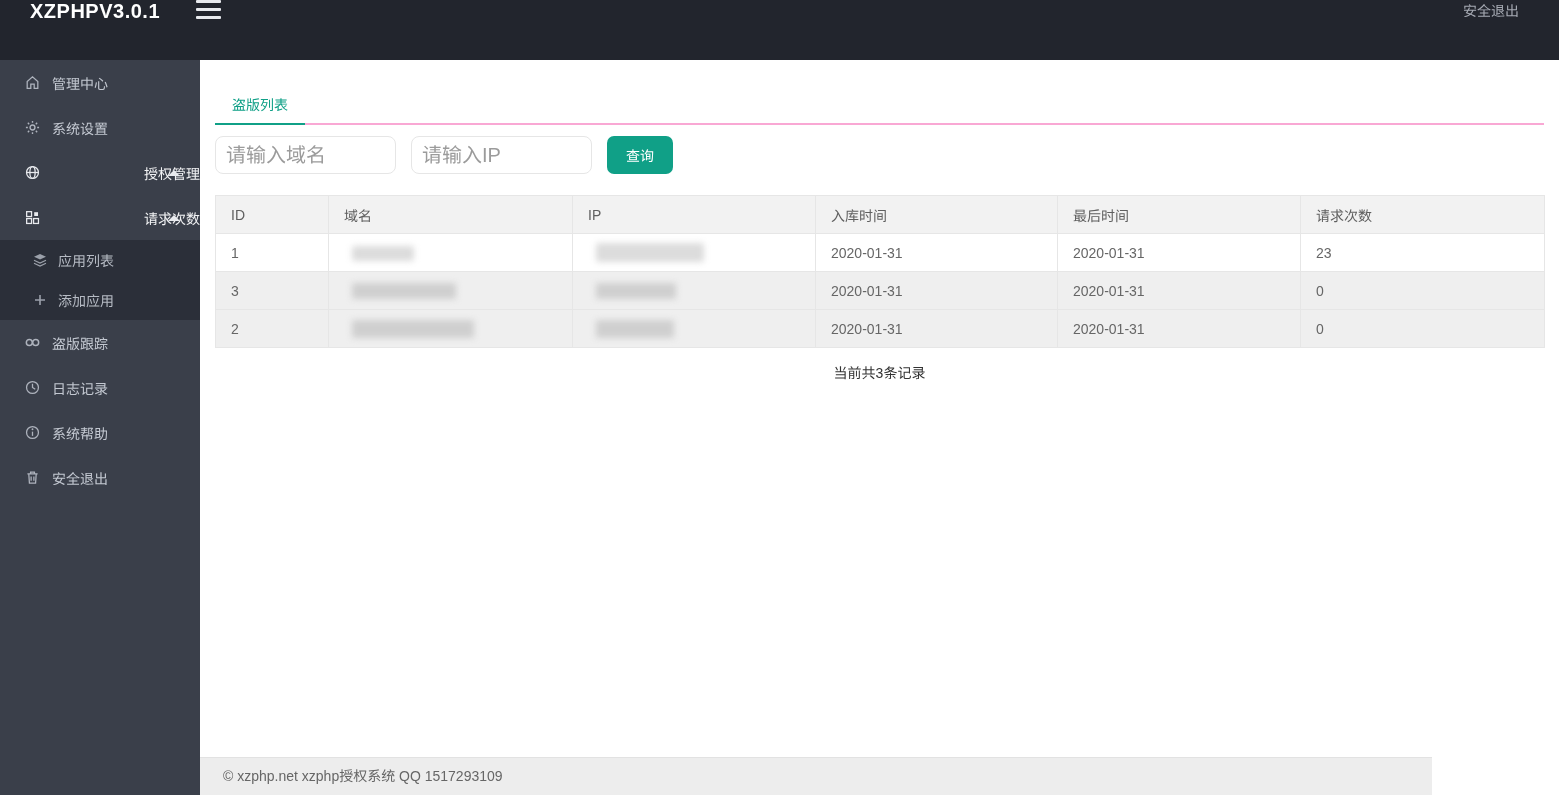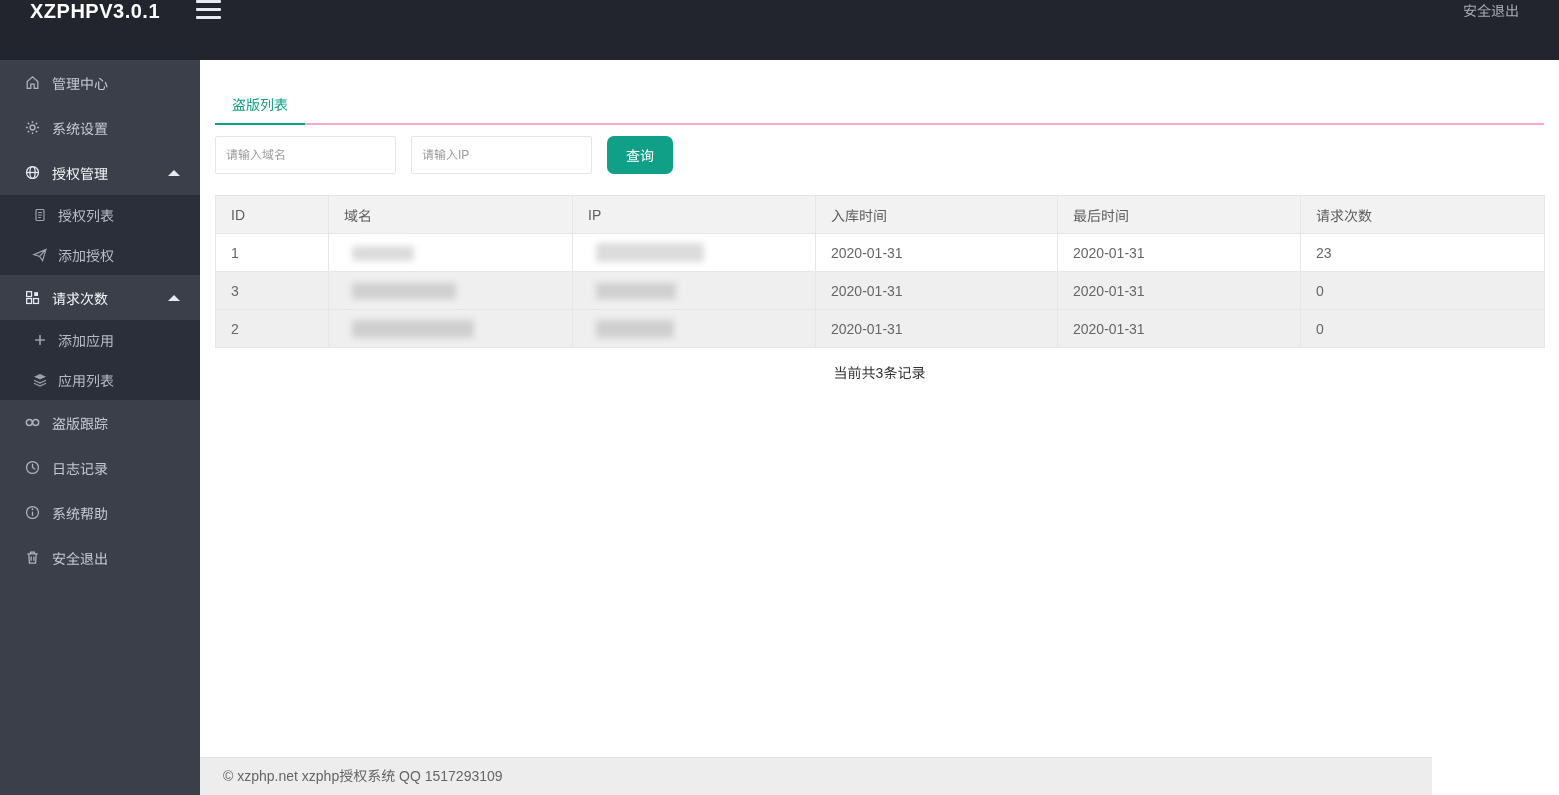--- a/index.html
+++ b/index.html
@@ -19,21 +19,21 @@
   .top-logout { margin-left:auto; margin-right:40px; color:#a6aab3;
     font-size:14px; cursor:pointer; }
 
   
   .sidebar { position:absolute; top:60px; left:0; width:200px; height:735px;
     background:#3a3f4a; color:#c3c8d1; }
   .nav-item { height:45px; display:flex; align-items:center; padding-left:24px;
     position:relative; cursor:pointer; font-size:14px; }
   .nav-item .nv-icon { width:17px; height:17px; margin-right:11px; flex:0 0 17px;
     display:inline-flex; align-items:center; justify-content:center; color:#aeb3bd; }
-  .nav-item.expanded { color:#f2f3f5; }
+  .nav-item.expanded { color:#f2f3f5;justify-content:space-between; }
   .nav-item.expanded .nv-icon { color:#e8eaee; }
   .arrow-up { position:absolute; right:20px; top:50%; margin-top:-3px;
     width:0; height:0; border-left:6px solid transparent;
     border-right:6px solid transparent; border-bottom:6px solid #e8eaee; }
   .submenu { background:#2b2f39; }
   .sub-item { height:40px; display:flex; align-items:center; padding-left:32px;
     color:#b6bbc4; cursor:pointer; font-size:14px; }
   .sub-item .nv-icon { width:16px; height:16px; margin-right:10px; flex:0 0 16px;
     display:inline-flex; align-items:center; justify-content:center; color:#9ba0aa; }
   .nv-icon svg { width:100%; height:100%; }
@@ -41,21 +41,21 @@
   
   .content { position:absolute; top:60px; left:200px; width:1359px; height:697px;
     background:#fff; padding:0 15px; }
   .tab-row { margin-top:25px; border-bottom:2px solid #f9a8d4; height:40px; }
   .tab { display:inline-block; height:40px; line-height:40px; padding:0 17px;
     color:#10a087; border-bottom:2px solid #10a087; cursor:pointer;
     font-size:14px; margin-bottom:-1px; }
 
   .search-row { margin-top:11px; display:flex; align-items:center; }
   .search-input { width:181px; height:38px; border:1px solid #e6e6e6;
-    border-radius:2px; padding:0 10px; font-size:12px; color:#666;
+    border-radius:8px; padding:0 10px; font-size:20px; color:#666;
     background:#fff; outline:none; margin-right:15px;
     font-family:"Liberation Sans","DejaVu Sans",sans-serif; }
   .search-input::placeholder { color:#9b9b9b; }
   .query-btn { width:66px; height:38px; background:#10a087; color:#fff;
     border:none; border-radius:7px; font-size:14px; cursor:pointer;
     font-family:"Liberation Sans","DejaVu Sans",sans-serif; }
 
   table.data { margin-top:21px; width:1329px; border-collapse:collapse;
     table-layout:fixed; }
   table.data th, table.data td { border:1px solid #e6e6e6; height:38px;
@@ -121,70 +121,51 @@
       <svg viewBox="0 0 16 16" fill="none" stroke="currentColor" stroke-width="1.2">
         <circle cx="8" cy="8" r="5.6"></circle>
           <path d="M2.4 8 H13.6"></path>
         <ellipse cx="8" cy="8" rx="2.5" ry="5.6"></ellipse>
         </svg>
     </span>
     <span>授权管理</span>
     <span class="arrow-up"></span>
   </div>
 
-  <div class="submenu">
-    <div class="sub-item">
-      <span class="nv-icon">
-        <svg viewBox="0 0 16 16" fill="none" stroke="currentColor" stroke-width="1.2">
-          <rect x="4" y="2.5" width="8" height="11" rx="1"></rect>
-          <path d="M6 5.5 H10 M6 8 H10 M6 10.5 H9"></path>
-          </svg>
-      </span>
-      <span>授权列表</span>
-    </div>
-    <div class="sub-item">
-      <span class="nv-icon">
-        <svg viewBox="0 0 16 16" fill="none" stroke="currentColor" stroke-width="1.2">
-          <path d="M2 7.6 L14 2.4 L10.6 13.6 L7.6 9.4 Z M7.6 9.4 L14 2.4"></path>
-          </svg>
-      </span>
-      <span>添加授权</span>
-    </div>
-  </div>
 
   <div class="nav-item expanded">
     <span class="nv-icon">
       <svg viewBox="0 0 16 16" fill="none" stroke="currentColor" stroke-width="1.2">
         <rect x="2.5" y="2.5" width="4.6" height="4.6"></rect>
         <rect x="2.5" y="9" width="4.6" height="4.6"></rect>
         <rect x="9" y="9" width="4.6" height="4.6"></rect>
         <rect x="9.6" y="3" width="3.6" height="3.6" fill="currentColor" stroke="none"></rect>
         </svg>
     </span>
     <span>请求次数</span>
     <span class="arrow-up"></span>
   </div>
 
   <div class="submenu">
-    <div class="sub-item">
-      <span class="nv-icon">
-        <svg viewBox="0 0 16 16" fill="none" stroke="currentColor" stroke-width="1.6">
-          <path d="M8 3 V13 M3 8 H13"></path>
-          </svg>
-      </span>
-      <span>添加应用</span>
-    </div>
     <div class="sub-item">
       <span class="nv-icon">
         <svg viewBox="0 0 16 16" fill="none" stroke="currentColor" stroke-width="1.2">
           <path d="M8 2 L14 4.8 L8 7.6 L2 4.8 Z" fill="currentColor" stroke="none"></path>
           <path d="M2 8.2 L8 11 L14 8.2 M2 11.2 L8 14 L14 11.2"></path>
           </svg>
       </span>
       <span>应用列表</span>
+    </div>
+    <div class="sub-item">
+      <span class="nv-icon">
+        <svg viewBox="0 0 16 16" fill="none" stroke="currentColor" stroke-width="1.6">
+          <path d="M8 3 V13 M3 8 H13"></path>
+          </svg>
+      </span>
+      <span>添加应用</span>
     </div>
   </div>
 
   <div class="nav-item">
     <span class="nv-icon">
       <svg viewBox="0 0 16 16" fill="none" stroke="currentColor" stroke-width="1.4">
         <circle cx="5" cy="8" r="2.8"></circle>
           <circle cx="11" cy="8" r="2.8"></circle>
         </svg>
     </span>

